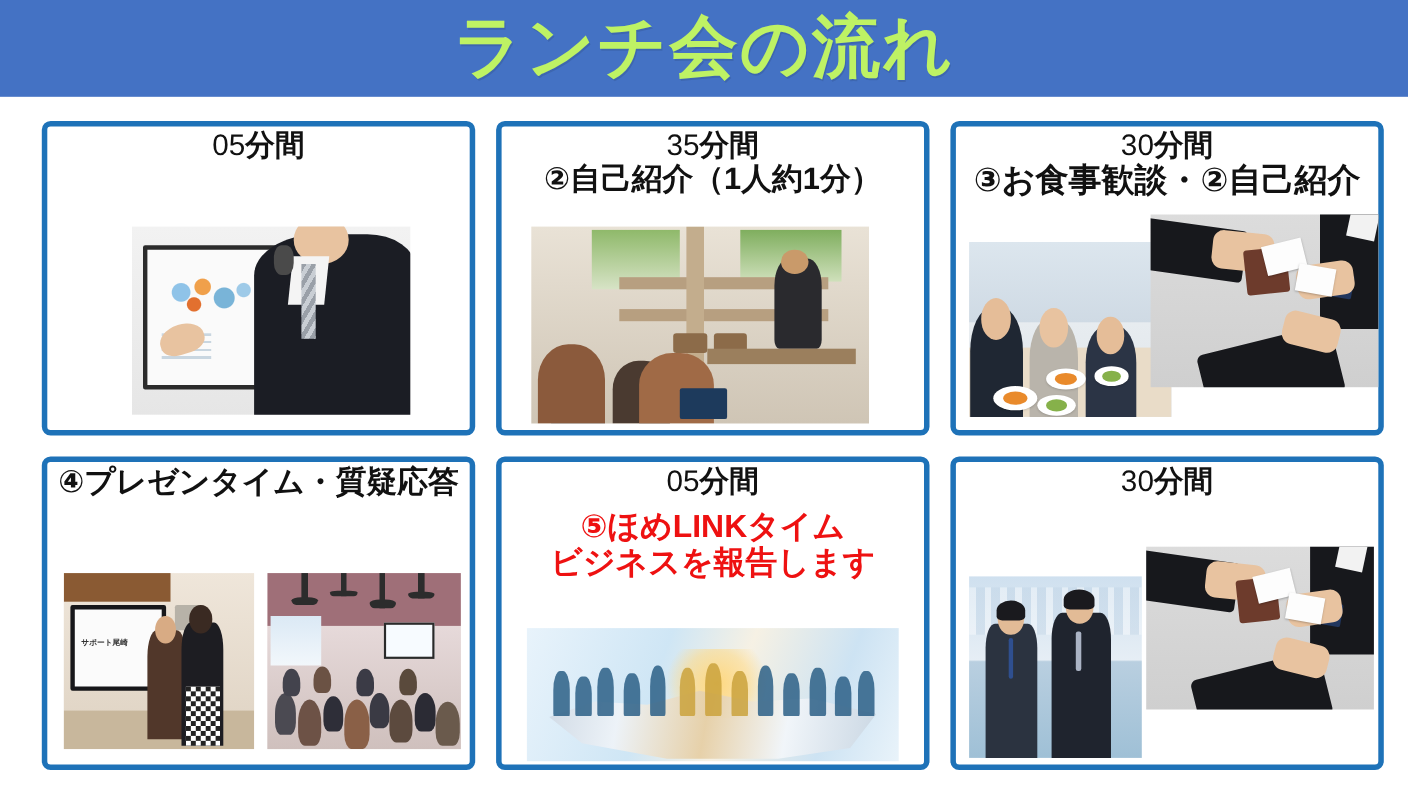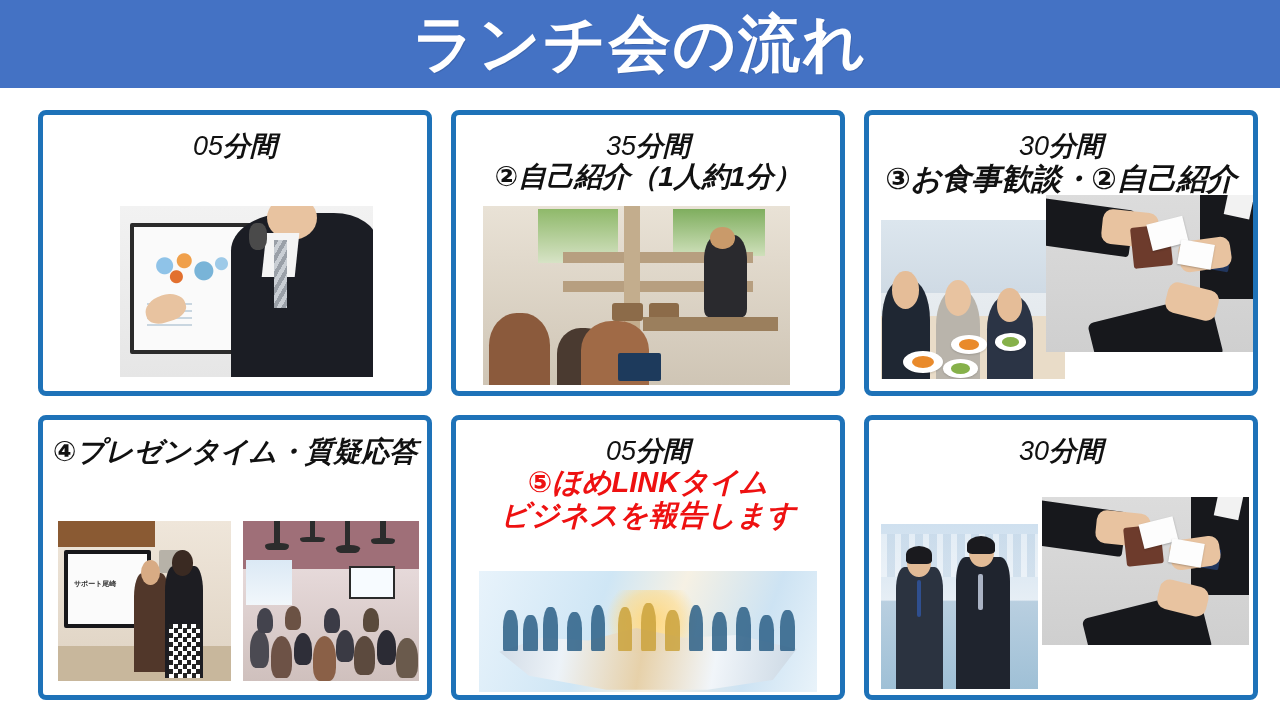--- a/index.html
+++ b/index.html
@@ -8,36 +8,36 @@
     font-family:"Liberation Sans","DejaVu Sans",sans-serif;
   }
   .slide{position:relative;width:1280px;height:720px;background:#fff;}
 
   
   .banner{
     position:absolute;left:0;top:0;width:1280px;height:88px;
     background:#4472C4;display:flex;align-items:center;justify-content:center;
   }
   .banner-title{
-    color:#ffffff;font-size:62px;font-weight:700;line-height:1;
+    color:#bef264;font-size:62px;font-weight:700;line-height:1;
     letter-spacing:2px;white-space:nowrap;
     text-shadow:1px 1px 0 rgba(0,0,0,.10);
   }
 
   
   .grid{
     position:absolute;left:38px;top:110px;width:1220px;height:590px;
     display:grid;grid-template-columns:repeat(3,1fr);grid-template-rows:1fr 1fr;
     column-gap:19px;row-gap:19px;
   }
   .card{
     position:relative;border:5px solid #1E72B8;border-radius:8px;
     background:#ffffff;overflow:hidden;
   }
-  .card-head{padding:16px 4px 0 4px;text-align:center;font-style:italic;}
+  .card-head{padding:2px 4px 0 4px;text-align:center;}
   .duration{
     font-size:27px;line-height:1.12;color:#111;white-space:nowrap;
   }
   .duration .num{font-weight:400;}
   .duration .unit{font-weight:700;}
   .caption{
     font-size:30px;font-weight:700;line-height:1.1;color:#111;
     white-space:nowrap;margin-top:1px;
   }
   .caption.small{font-size:28px;}
@@ -166,21 +166,21 @@
   .p8 .h{position:absolute;border-radius:50%;background:#e2bb96;}
   .p8 .h.a{left:17%;bottom:68%;width:15%;height:17%;}
   .p8 .h.b{left:56%;bottom:74%;width:16%;height:17%;}
   .p8 .hair{position:absolute;border-radius:50% 50% 20% 20%;background:#1a1a1e;}
   .p8 .hair.a{left:16%;bottom:76%;width:17%;height:11%;}
   .p8 .hair.b{left:55%;bottom:82%;width:18%;height:11%;}
   .p8 .tie{position:absolute;width:3%;border-radius:2px;}
   .p8 .tie.a{left:23%;bottom:44%;height:22%;background:#2f4f8f;}
   .p8 .tie.b{left:62%;bottom:48%;height:22%;background:#aab3c4;}
 
-  .cap-stack{line-height:1.14;}
+  .cap-stack{line-height:1.14;margin-top:11px;}
 </style>
 </head>
 <body>
 
 <div class="slide">
 
   <div class="banner">
     <div class="banner-title">ランチ会の流れ</div>
   </div>
 

